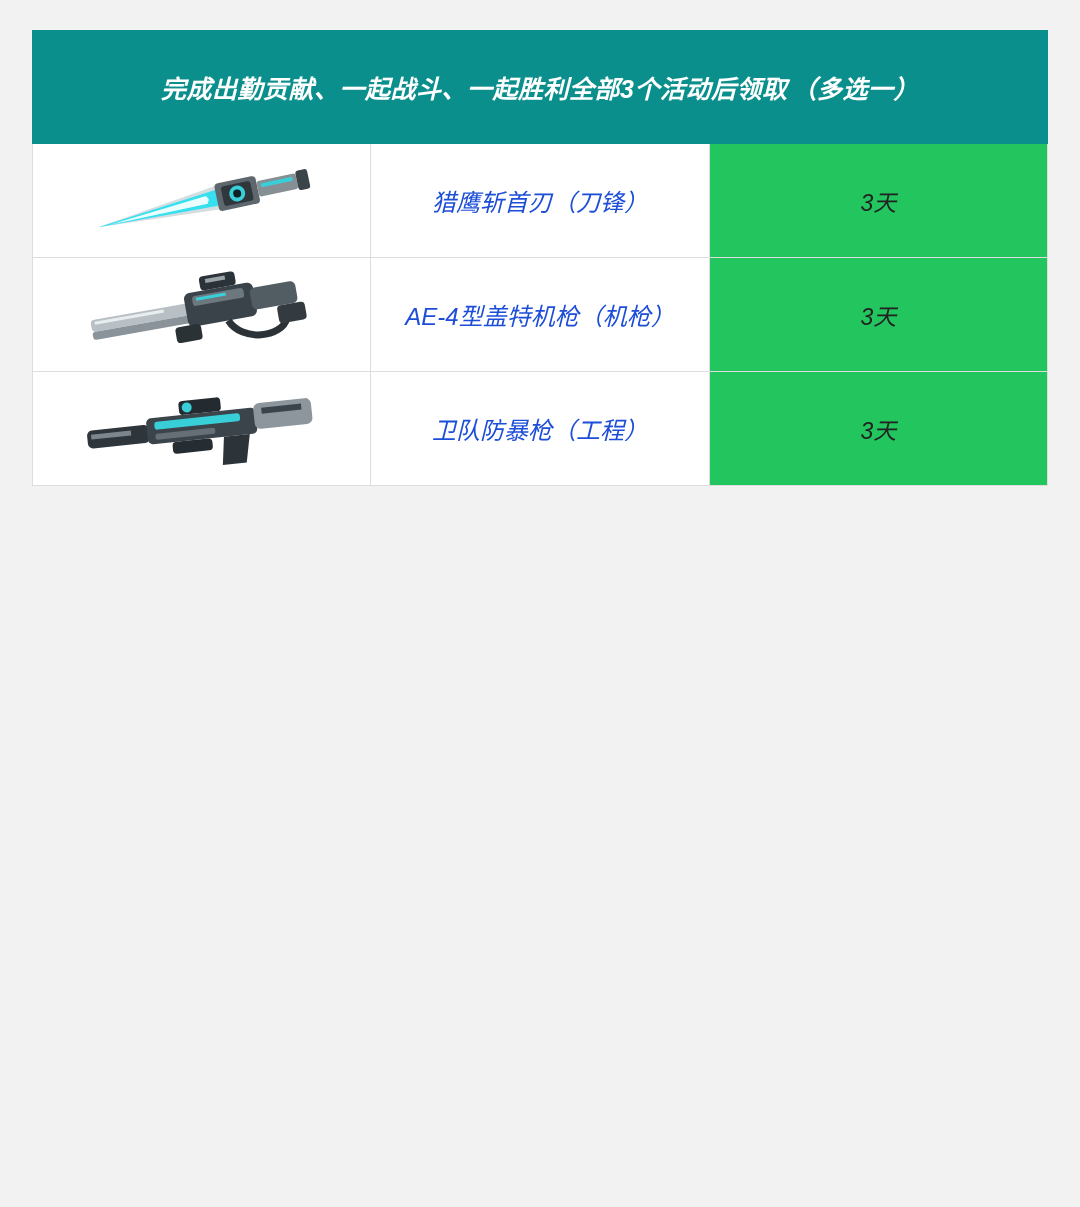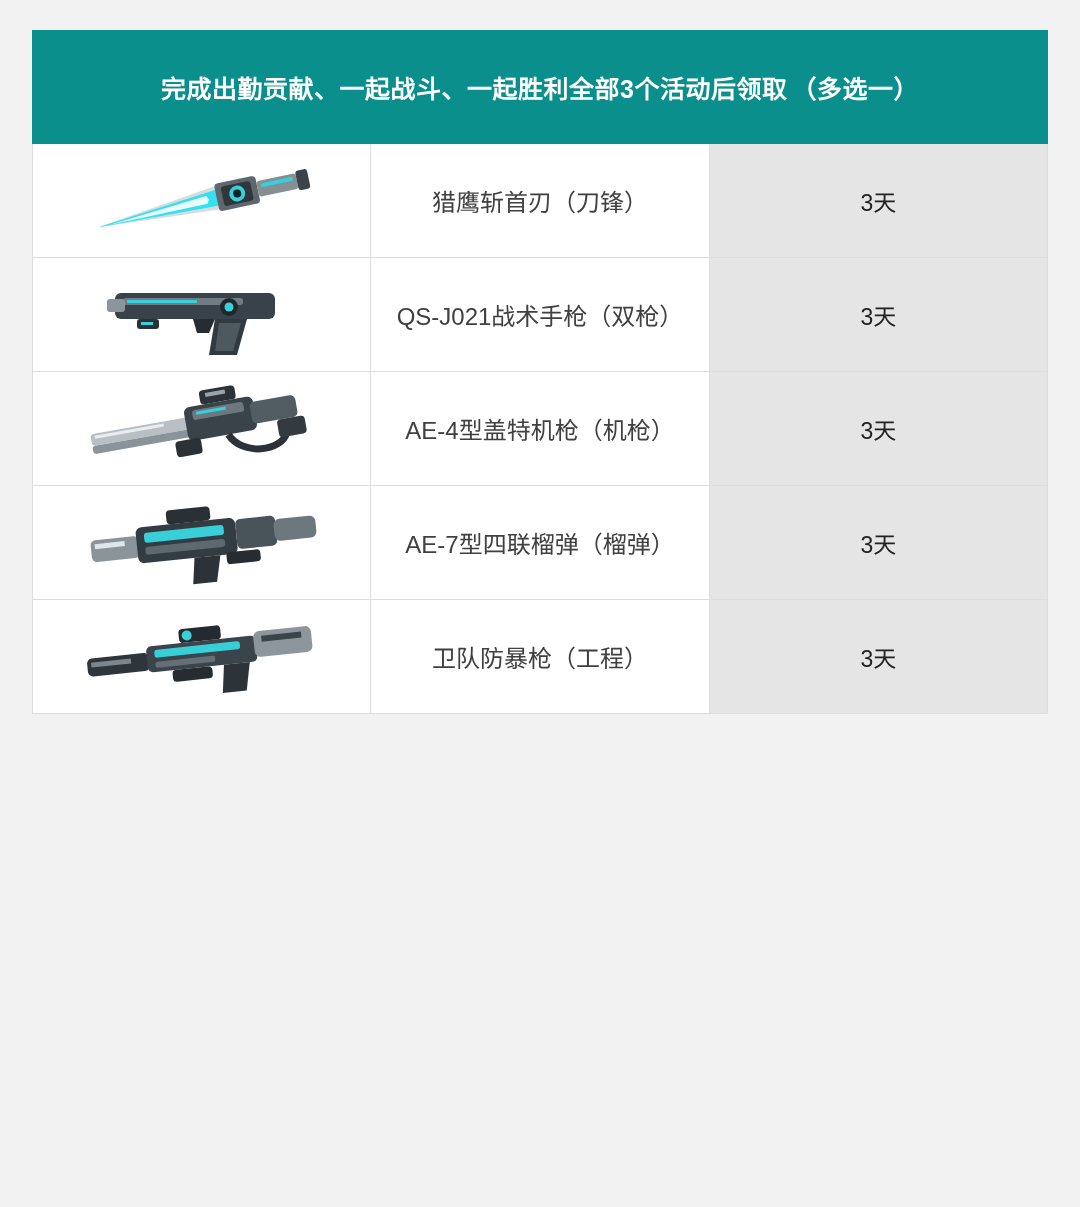--- a/index.html
+++ b/index.html
@@ -8,20 +8,21 @@
     background: #f2f2f2;
     font-family: "Liberation Sans", "DejaVu Sans", sans-serif;
   }
   #page {
     width: 1080px;
     height: 1207px;
     position: relative;
     background: #f2f2f2;
     box-sizing: border-box;
     padding: 30px 32px 30px 32px;
+    font-style: italic;
   }
   .reward-table {
     width: 1016px;
     border-collapse: collapse;
     background: #ffffff;
     table-layout: fixed;
   }
   .reward-table th, .reward-table td {
     border: 1px solid #dddddd;
     padding: 0;
@@ -53,29 +54,29 @@
 
   .icon-cell {
     text-align: center;
     vertical-align: middle;
     background: #ffffff;
   }
   .name-cell {
     text-align: center;
     vertical-align: middle;
     font-size: 24px;
-    color: #404040;
+    color: #1d4ed8;
     background: #ffffff;
   }
   .dur-cell {
     text-align: center;
     vertical-align: middle;
     font-size: 23px;
     color: #222222;
-    background: #e5e5e5;
+    background: #22c55e;
   }
   .weapon-art {
     width: 250px;
     height: 96px;
     margin: 0 auto;
     display: block;
   }
 </style>
 </head>
 <body>
@@ -109,41 +110,20 @@
               <rect x="186" y="43" width="32" height="4" fill="#39cfd8"></rect>
               <rect x="222" y="38" width="12" height="20" rx="3" fill="#3b4449"></rect>
             </g>
           </svg>
         </td>
         <td class="name-cell col-name">猎鹰斩首刃（刀锋）</td>
         <td class="dur-cell col-dur">3天</td>
       </tr>
 
 
-      <tr class="row-item">
-        <td class="icon-cell col-icon">
-          <svg class="weapon-art" viewBox="0 0 250 96">
-            <g transform="translate(20,0)">
-              <rect x="18" y="26" width="160" height="26" rx="6" fill="#39424a"></rect>
-              <rect x="26" y="31" width="120" height="7" rx="3" fill="#707b83"></rect>
-              <rect x="30" y="33" width="70" height="3" fill="#39cfd8"></rect>
-              <circle cx="132" cy="40" r="9" fill="#20272c"></circle>
-              <circle cx="132" cy="40" r="4.5" fill="#39cfd8"></circle>
-              <rect x="10" y="32" width="18" height="13" rx="3" fill="#8b959c"></rect>
-              <path d="M118 52 L150 52 L140 88 L112 88 Z" fill="#323a41"></path>
-              <path d="M122 56 L144 56 L136 84 L118 84 Z" fill="#4d585f"></path>
-              <path d="M96 52 L118 52 L112 66 L100 66 Z" fill="#262d32"></path>
-              <rect x="40" y="52" width="22" height="10" rx="3" fill="#2a3136"></rect>
-              <rect x="44" y="55" width="12" height="3" fill="#39cfd8"></rect>
-            </g>
-          </svg>
-        </td>
-        <td class="name-cell col-name">QS-J021战术手枪（双枪）</td>
-        <td class="dur-cell col-dur">3天</td>
-      </tr>
 
       <tr class="row-item">
         <td class="icon-cell col-icon">
           <svg class="weapon-art" viewBox="0 0 250 96">
             <g transform="rotate(-10 125 48)">
               <rect x="14" y="34" width="100" height="12" rx="4" fill="#b8c0c5"></rect>
               <rect x="14" y="46" width="100" height="8" rx="3" fill="#8a9399"></rect>
               <rect x="18" y="36" width="70" height="3" fill="#e8eef0"></rect>
               <rect x="110" y="24" width="70" height="34" rx="6" fill="#3a434a"></rect>
               <rect x="118" y="28" width="52" height="10" rx="3" fill="#6d777e"></rect>
@@ -157,40 +137,20 @@
             </g>
           </svg>
         </td>
         <td class="name-cell col-name">AE-4型盖特机枪（机枪）</td>
         <td class="dur-cell col-dur">3天</td>
       </tr>
 
 
 
 
-      <tr class="row-item">
-        <td class="icon-cell col-icon">
-          <svg class="weapon-art" viewBox="0 0 250 96">
-            <g transform="rotate(-6 125 48)">
-              <rect x="14" y="34" width="48" height="22" rx="5" fill="#8b949a"></rect>
-              <rect x="18" y="38" width="30" height="5" fill="#dfe6e9"></rect>
-              <rect x="60" y="26" width="100" height="36" rx="6" fill="#343c43"></rect>
-              <rect x="68" y="32" width="80" height="10" rx="3" fill="#39cfd8"></rect>
-              <rect x="68" y="46" width="80" height="8" rx="3" fill="#5d686f"></rect>
-              <rect x="92" y="12" width="44" height="14" rx="4" fill="#2a3136"></rect>
-              <rect x="160" y="28" width="40" height="30" rx="5" fill="#49535a"></rect>
-              <rect x="198" y="32" width="42" height="22" rx="6" fill="#6d777e"></rect>
-              <path d="M116 62 L142 62 L136 88 L112 88 Z" fill="#2b3238"></path>
-              <rect x="148" y="60" width="34" height="12" rx="4" fill="#262d32"></rect>
-            </g>
-          </svg>
-        </td>
-        <td class="name-cell col-name">AE-7型四联榴弹（榴弹）</td>
-        <td class="dur-cell col-dur">3天</td>
-      </tr>
 
       <tr class="row-item">
         <td class="icon-cell col-icon">
           <svg class="weapon-art" viewBox="0 0 250 96">
             <g transform="rotate(-6 125 48)">
               <rect x="10" y="38" width="62" height="18" rx="5" fill="#2e363c"></rect>
               <rect x="14" y="42" width="40" height="5" fill="#7d868c"></rect>
               <rect x="70" y="32" width="110" height="26" rx="5" fill="#3b444b"></rect>
               <rect x="78" y="36" width="86" height="8" rx="3" fill="#39cfd8"></rect>
               <rect x="78" y="48" width="60" height="6" rx="2" fill="#666f76"></rect>

